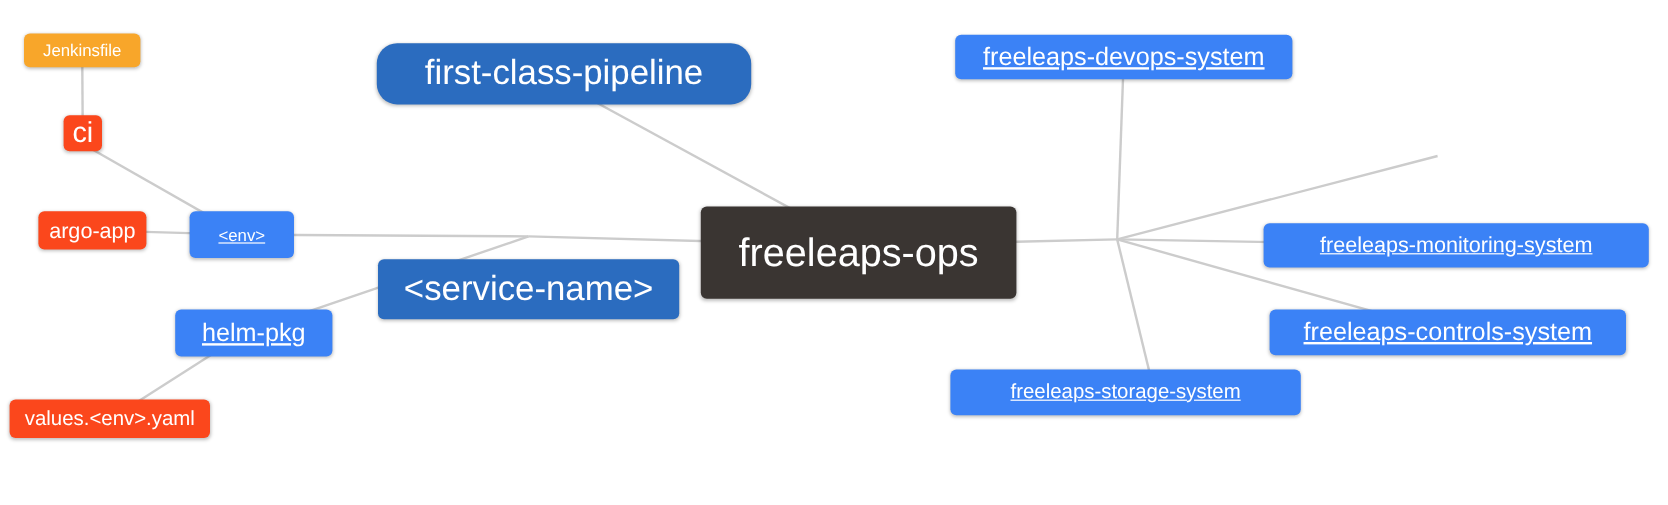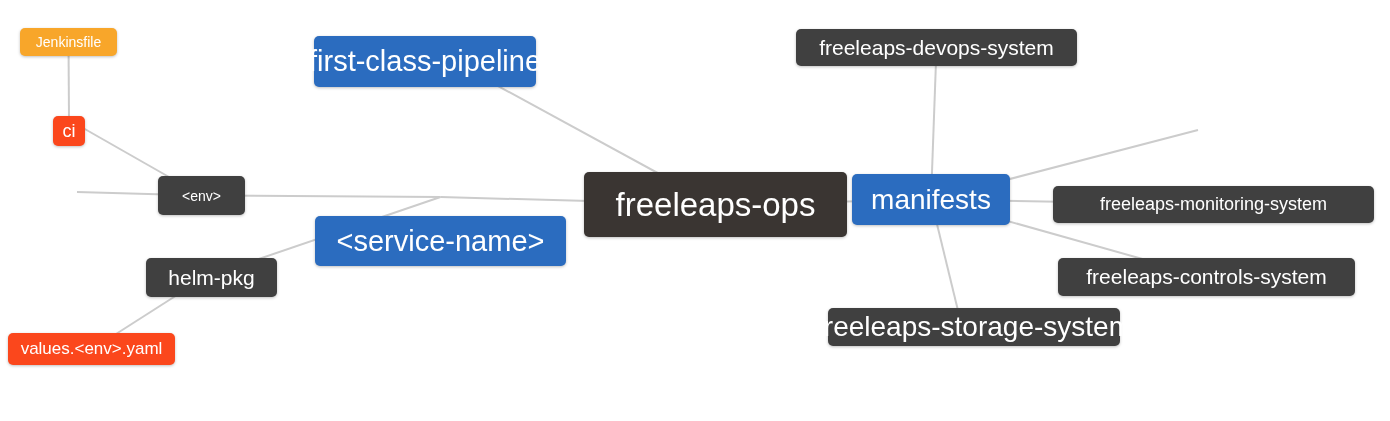--- a/index.html
+++ b/index.html
@@ -15,39 +15,39 @@
   .node{
     position:absolute;z-index:2;
     display:flex;align-items:center;justify-content:center;
     color:#ffffff;border-radius:5px;
     box-shadow:0 1px 3px rgba(0,0,0,.25);
     white-space:nowrap;cursor:default;
     box-sizing:border-box;
   }
   .c-orange{background:#f8a62a;}
   .c-red{background:#fb471c;}
-  .c-green{background:#404040;}
+  .c-green{background:#3b82f6;text-decoration:underline;}
   .c-blue{background:#2b6cbf;}
   .c-dark{background:#3a3532;}
 
   .n-jenkinsfile{left:20px;top:28px;width:97px;height:28px;font-size:14px;}
-  .n-ci{left:53px;top:116px;width:32px;height:30px;font-size:18px;}
+  .n-ci{left:53px;top:96px;width:32px;height:30px;font-size:24px;}
   .n-argo-app{left:32px;top:176px;width:90px;height:32px;font-size:18px;}
   .n-env{left:158px;top:176px;width:87px;height:39px;font-size:14px;}
   .n-helm-pkg{left:146px;top:258px;width:131px;height:39px;font-size:21px;}
   .n-values-env-yaml{left:8px;top:333px;width:167px;height:32px;font-size:17px;}
-  .n-first-class-pipeline{left:314px;top:36px;width:222px;height:51px;font-size:29px;}
+  .n-first-class-pipeline{left:314px;top:36px;width:312px;height:51px;font-size:29px;border-radius:17px;}
   .n-service-name{left:315px;top:172px;width:251px;height:50px;font-size:29px;margin-top:44px;}
-  .n-freeleaps-ops{left:584px;top:172px;width:263px;height:65px;font-size:33px;}
+  .n-freeleaps-ops{left:584px;top:172px;width:263px;height:77px;font-size:33px;}
   .n-manifests{left:852px;top:174px;width:158px;height:51px;font-size:28px;}
   .n-freeleaps-devops-system{left:796px;top:29px;width:281px;height:37px;font-size:21px;}
   .n-freeleaps-network-system{left:1053px;top:112px;width:290px;height:36px;font-size:21px;}
   .n-freeleaps-monitoring-system{left:1053px;top:186px;width:321px;height:37px;font-size:18px;}
   .n-freeleaps-controls-system{left:1058px;top:258px;width:297px;height:38px;font-size:21px;}
-  .n-freeleaps-storage-system{left:828px;top:308px;width:292px;height:38px;font-size:28px;}
+  .n-freeleaps-storage-system{left:792px;top:308px;width:292px;height:38px;font-size:17px;}
 </style>
 </head>
 <body>
 
 <div class="canvas">
 
   <svg class="edges" id="edges">
       <line x1="68.5" y1="42" x2="69" y2="120"></line>
       <line x1="69" y1="120" x2="201.5" y2="195.5"></line>
       <line x1="77" y1="192" x2="201.5" y2="195.5"></line>
@@ -61,34 +61,34 @@
       <line x1="931" y1="199.5" x2="1198" y2="130"></line>
       <line x1="931" y1="199.5" x2="1213.5" y2="204.5"></line>
       <line x1="931" y1="199.5" x2="1206.5" y2="277"></line>
       <line x1="931" y1="199.5" x2="962" y2="327"></line>
     </svg>
 
   <div class="node c-orange n-jenkinsfile">Jenkinsfile</div>
 
   <div class="node c-red n-ci">ci</div>
 
+  <div class="node c-red n-argo-app">argo-app</div>
 
   <div class="node c-green n-env">&lt;env&gt;</div>
 
   <div class="node c-green n-helm-pkg">helm-pkg</div>
 
   <div class="node c-red n-values-env-yaml">values.&lt;env&gt;.yaml</div>
 
   <div class="node c-blue n-first-class-pipeline">first-class-pipeline</div>
 
   <div class="node c-blue n-service-name">&lt;service-name&gt;</div>
 
   <div class="node c-dark n-freeleaps-ops">freeleaps-ops</div>
 
-  <div class="node c-blue n-manifests">manifests</div>
 
   <div class="node c-green n-freeleaps-devops-system">freeleaps-devops-system</div>
 
 
   <div class="node c-green n-freeleaps-monitoring-system">freeleaps-monitoring-system</div>
 
   <div class="node c-green n-freeleaps-controls-system">freeleaps-controls-system</div>
 
   <div class="node c-green n-freeleaps-storage-system">freeleaps-storage-system</div>
 

